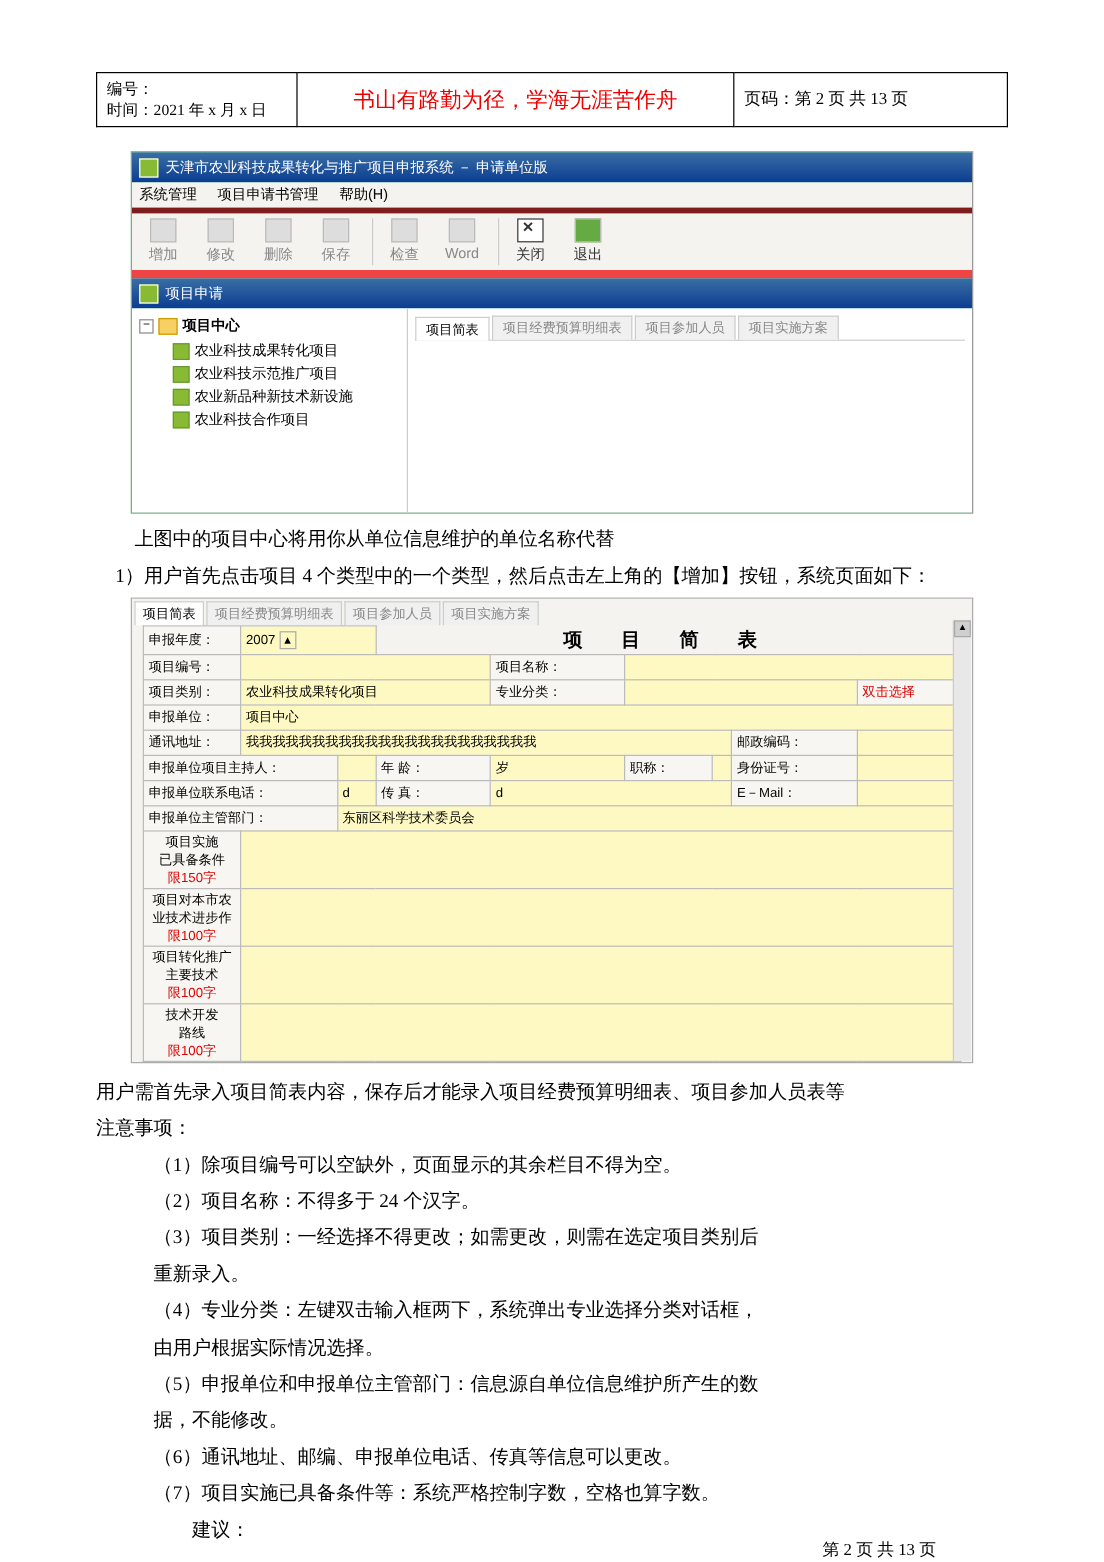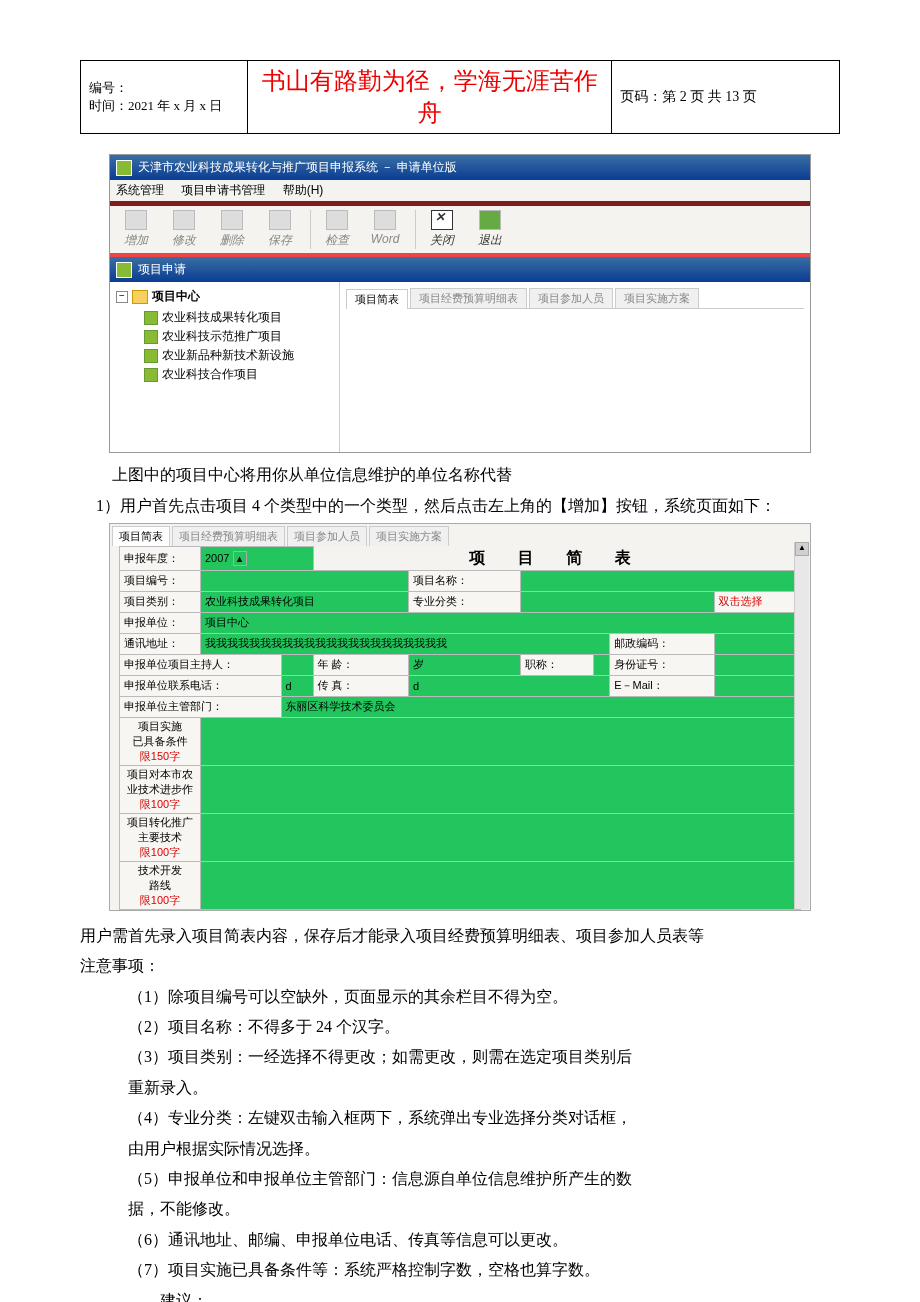--- a/index.html
+++ b/index.html
@@ -28,21 +28,21 @@
     vertical-align: middle;
   }
   .header-left {
     width: 22%;
     font-size: 13px;
   }
   .header-mid {
     width: 48%;
     text-align: center;
     color: #e00;
-    font-size: 24px;
+    font-size: 18px;
     font-family: Liberation Mono, monospace;
   }
   .header-right {
     width: 30%;
     font-size: 14px;
   }
 
   
   .shot1 {
     width: 700px;
@@ -63,24 +63,23 @@
     width: 14px; height: 14px; background: #8b3; margin-right: 6px; border: 1px solid #fff;
   }
   .menubar {
     background: #f4f3ef;
     padding: 2px 6px;
     border-bottom: 5px solid #7f1d1d;
   }
   .menubar span { margin-right: 14px; }
   .toolbar {
     background: #f4f3ef;
-    border-bottom: 4px solid #ef4444;
+    border-bottom: 7px solid #ef4444;
     padding: 4px 4px;
     display: flex;
-    font-style: italic;
   }
   .tbtn {
     display: flex;
     flex-direction: column;
     align-items: center;
     width: 44px;
     margin-right: 4px;
     color: #888;
   }
   .tbtn.active { color: #333; justify-content: flex-end; }
@@ -196,21 +195,21 @@
     border-collapse: collapse;
     margin: 0 auto;
   }
   .formtable td {
     border: 1px solid #bbb;
     padding: 1px 4px;
     height: 18px;
     background: #f7f6f2;
     white-space: nowrap;
   }
-  .formtable td.val { background: #22c55e; }
+  .formtable td.val { background: #fef9c3; }
   .red { color: #d00; }
   .bigrow td { height: 40px; vertical-align: middle; }
   .bigrow .lbl { width: 72px; text-align: center; }
 
   .body-text {
     font-size: 16px;
     line-height: 1.9;
   }
   .body-text .li { padding-left: 3em; text-indent: -1em; margin-left: 1em; }
   .body-text .li-cont { padding-left: 3em; }

